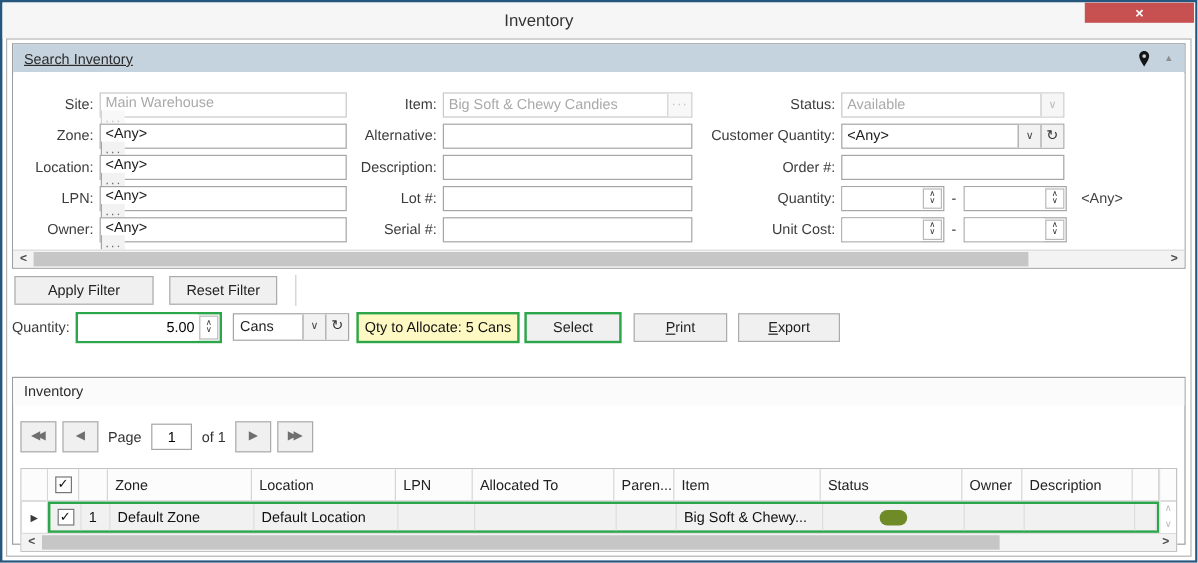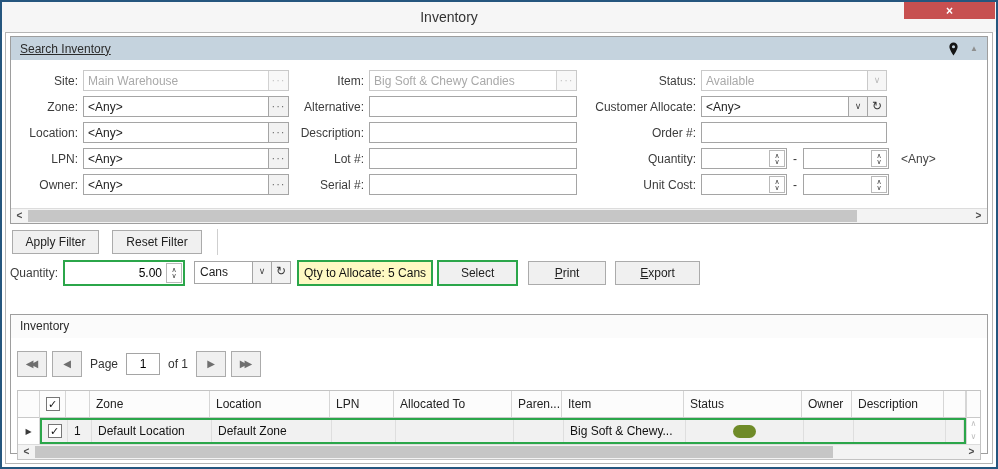--- a/index.html
+++ b/index.html
@@ -15,24 +15,24 @@
 
   .content { position:absolute; left:3px; top:30px; right:3px; bottom:3px; border:1px solid #b5b5b5; background:#fff; }
 
   
   .spanel { position:absolute; left:4px; top:3px; right:4px; height:188px; border:1px solid var(--pborder,#9e9e9e); background:#fff; }
   .phdr { height:23px; background:var(--hdr,#c5d3de); display:flex; align-items:center; padding:0 9px; color:#2b2b2b; }
   .phdr-title { flex:1;text-decoration:underline; }
   .collapse-arrow { font-size:8px; color:#8f8f8f; margin-left:11px; }
 
   .fields { position:absolute; top:24px; left:0; right:0; bottom:15px; padding:9px 0 0 6px; display:flex; overflow:hidden; background:#fff; }
-  .fcol { display:flex; flex-direction:column; row-gap:5px; }
+  .fcol { display:flex; flex-direction:column; row-gap:5px;justify-content:center; }
   .field { display:flex; align-items:center; height:21px; }
   .flabel { text-align:right; padding-right:5px; white-space:nowrap; }
-  .w1 .flabel { width:66px; } .w1 .ctl { width:206px; }
+  .w1 .flabel { width:66px; } .w1 .ctl { width:206px;flex-direction:column; }
   .w2 { margin-left:6px; } .w2 .flabel { width:74px; } .w2 .ctl { width:208px; }
   .w3 { margin-left:6px; } .w3 .flabel { width:118px; } .w3 .ctl { width:186px; }
 
   .box { display:flex; border:1px solid var(--border,#a5a5a5); background:#fff; height:21px; }
   .box input { flex:1; border:none; outline:none; font:12px "Liberation Sans",sans-serif; padding:0 4px; min-width:0; color:#1d1d1d; background:transparent; }
   .box.dis { border-color:#c9c9c9; }
   .box.dis input { color:var(--dis,#a9a9a9); }
   .browse { width:20px; border-left:1px solid var(--border,#a5a5a5); background:#f2f2f2; color:#6a6a6a; text-align:center; line-height:18px; font-size:11px; letter-spacing:1px; cursor:pointer; }
   .box.dis .browse { border-left-color:#d2d2d2; background:#f8f8f8; color:#c4c4c4; }
   .drop { width:19px; border-left:1px solid var(--border,#a5a5a5); background:#f2f2f2; color:#444; text-align:center; line-height:19px; font-size:9px; cursor:pointer; }
@@ -47,21 +47,21 @@
 
   
   .hscroll { position:absolute; left:0; right:0; bottom:0; height:15px; background:#f3f3f3; border-top:1px solid #dcdcdc; display:flex; align-items:stretch; }
   .hs-arrow { width:17px; text-align:center; font-size:10px; font-weight:bold; color:#4a4a4a; line-height:14px; cursor:pointer; }
   .hs-track { flex:1; position:relative; }
   .hs-thumb { position:absolute; top:1px; bottom:1px; left:0; background:var(--thumb,#c6c6c6); cursor:pointer; }
 
   
   .frow { position:absolute; left:6px; top:196px; height:25px; display:flex; align-items:center; }
   .btn { height:24px; border:1px solid #ababab; background:var(--btn,#f0f0f0); font:12px "Liberation Sans",sans-serif; color:#222; cursor:pointer; }
-  .btn.apply { width:87px; } .btn.reset { width:90px; margin-left:13px; }
+  .btn.apply { width:116px; } .btn.reset { width:90px; margin-left:13px; }
   .vsep { width:1px; height:26px; background:#cfcfcf; margin-left:15px; }
 
   .qrow { position:absolute; left:0; top:226px; height:27px; display:flex; align-items:center; }
   .q-label { margin-left:4px; }
   .qty-spin { display:flex; border:2px solid var(--accent,#2ba64a); background:#fff; height:26px; width:122px; margin-left:5px; }
   .qty-spin input { flex:1; border:none; outline:none; font:12px "Liberation Sans",sans-serif; text-align:right; padding:0 3px; min-width:0; }
   .uom { display:flex; border:1px solid var(--border,#a5a5a5); height:23px; margin-left:9px; width:97px; background:#fff; }
   .uom-text { flex:1; padding:0 5px; line-height:21px; color:#1d1d1d; }
   .alloc { border:2px solid var(--accent,#2ba64a); background:#fef9c3; height:26px; line-height:22px; padding:0 5px; margin-left:6px; white-space:nowrap; color:#111; }
   .btn.select { width:81px; height:26px; border:2px solid var(--accent,#2ba64a); margin-left:4px; }
@@ -195,21 +195,21 @@
 
         <div class="fcol w3">
           <div class="field">
             <span class="flabel">Status:</span>
             <div class="ctl box dis">
                 <input disabled="" value="Available" style="">
                 <span class="drop dim">∨</span>
               </div>
           </div>
           <div class="field">
-            <span class="flabel">Customer Allocate:</span>
+            <span class="flabel">Customer Quantity:</span>
             <div class="ctl box">
                 <input value="&lt;Any&gt;" style="">
                 <span class="drop">∨</span>
                 <span class="sq-btn">↻</span>
               </div>
           </div>
           <div class="field">
             <span class="flabel">Order #:</span>
             <div class="ctl box">
                 <input value="" style="">
@@ -324,22 +324,22 @@
               <div class="hdr-cell">Status</div>
               <div class="hdr-cell">Owner</div>
               <div class="hdr-cell">Description</div>
               <div class="hdr-cell"></div>
             </div>
             <div class="data-row">
               <div class="cell center">
                   <span class="cb">✓</span>
                 </div>
               <div class="cell">1</div>
+              <div class="cell">Default Zone</div>
               <div class="cell">Default Location</div>
-              <div class="cell">Default Zone</div>
               <div class="cell"></div>
               <div class="cell"></div>
               <div class="cell"></div>
               <div class="cell">Big Soft &amp; Chewy...</div>
               <div class="cell center">
                   <span class="status-pill" style="background:#6f8b28"></span>
                 </div>
               <div class="cell"></div>
               <div class="cell"></div>
               <div class="cell"></div>

